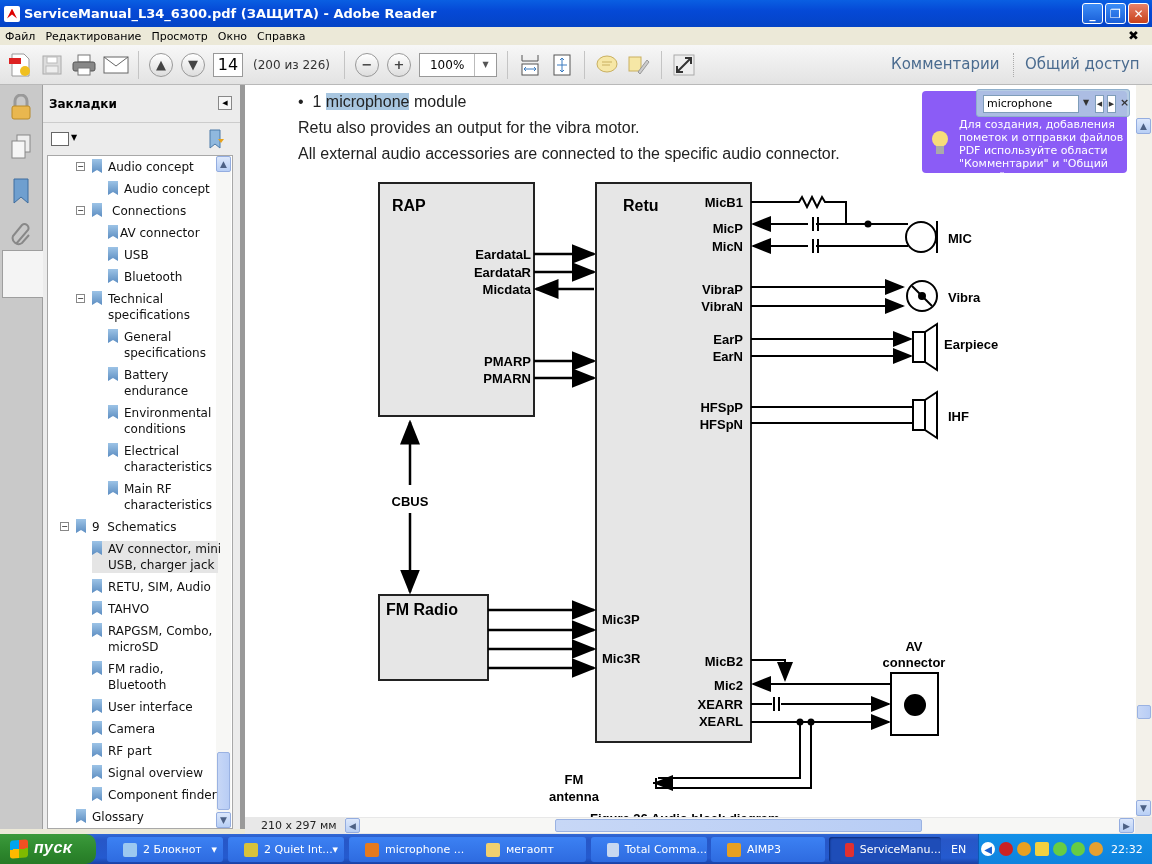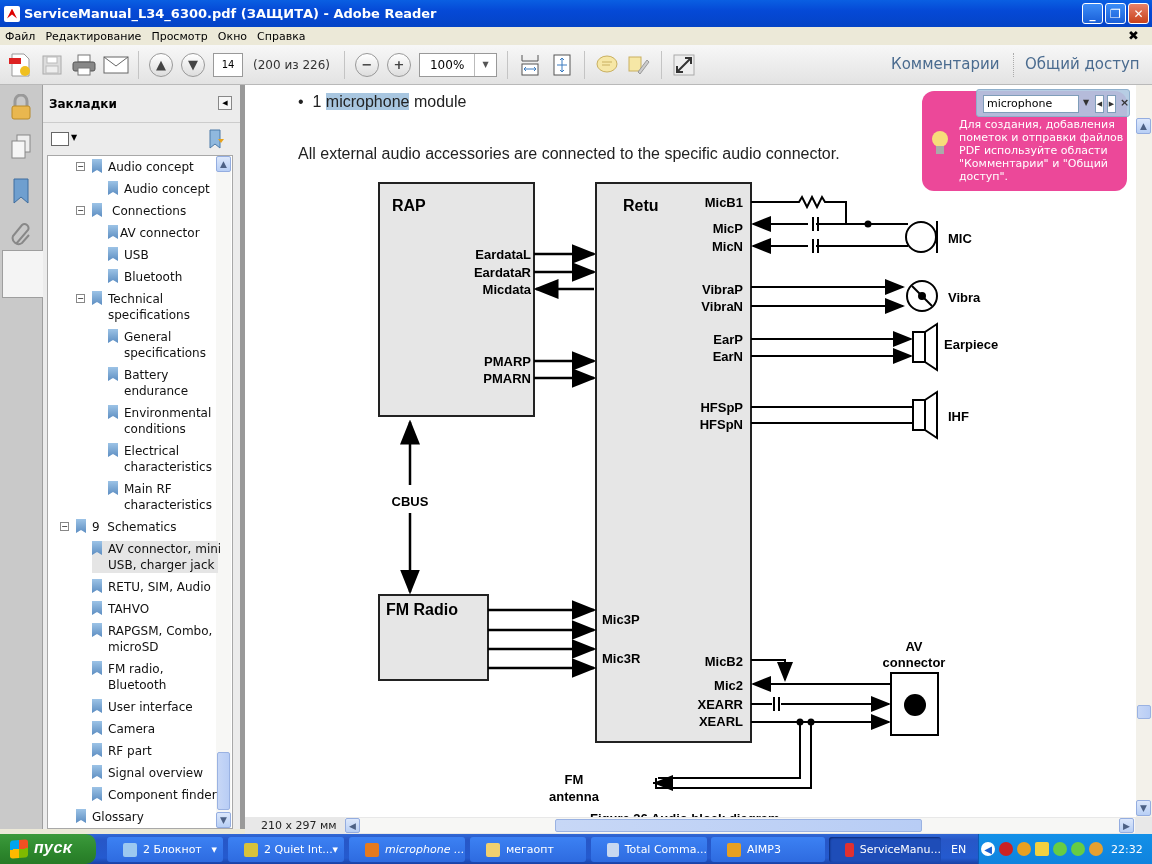--- a/index.html
+++ b/index.html
@@ -10,21 +10,21 @@
 .winbtns{position:absolute;right:3px;top:3px;display:flex;gap:2px}
 .winbtn{width:21px;height:21px;border:1px solid #fff;border-radius:3px;background:linear-gradient(#3C8DF7,#1A5FD8);color:#fff;font-size:12px;display:flex;align-items:center;justify-content:center;font-weight:bold}
 .winbtn.close{background:linear-gradient(#E8826A,#C8411A)}
 .menubar{position:absolute;top:27px;left:0;width:1152px;height:18px;background:#ECE9D8;display:flex;align-items:center;font-size:11px}
 .menubar span{padding:0 5px}
 .menubar .mclose{position:absolute;right:8px;top:1px;font-weight:bold;font-size:13px}
 .toolbar{position:absolute;top:45px;left:0;width:1152px;height:40px;background:linear-gradient(#F7F7F7,#E3E3E3);border-bottom:1px solid #B9B9B9;display:flex;align-items:center}
 .tb{width:28px;height:28px;margin:0 2px;display:flex;align-items:center;justify-content:center;color:#555;font-size:18px}
 .sep{width:1px;height:28px;background:#C4C4C4;margin:0 6px}
 .circ{width:24px;height:24px;border-radius:50%;border:1px solid #999;background:linear-gradient(#fff,#ddd);display:flex;align-items:center;justify-content:center;font-size:13px;color:#444;font-weight:bold}
-.pagebox{width:30px;height:24px;border:1px solid #999;background:#fff;font-size:10px;display:flex;align-items:center;justify-content:center;margin-left:4px}
+.pagebox{width:30px;height:24px;border:1px solid #999;background:#fff;font-size:16px;display:flex;align-items:center;justify-content:center;margin-left:4px}
 .pagecount{font-size:12px;color:#333;margin:0 8px 0 10px}
 .zoombox{display:flex;height:24px;border:1px solid #999;background:#fff;margin-left:4px}
 .zoombox .v{width:54px;font-size:12px;display:flex;align-items:center;padding-left:10px}
 .zoombox .dd{width:22px;border-left:1px solid #bbb;display:flex;align-items:center;justify-content:center;font-size:8px;color:#555}
 .tlink{position:absolute;top:10px;font-size:15px;color:#4A6B8F}
 .leftrail{position:absolute;left:0;top:85px;width:43px;height:744px;background:#C9C9C9;border-right:1px solid #9E9E9E}
 .railicon{position:absolute;left:6px;width:30px;height:32px;display:flex;align-items:center;justify-content:center;font-size:20px;color:#888}
 .railsel{position:absolute;left:2px;top:165px;width:42px;height:48px;background:#F4F4F4;border:1px solid #9E9E9E;border-right:none}
 .bmpanel{position:absolute;left:43px;top:85px;width:197px;height:744px;background:#ECECEC}
 .bmhead{height:38px;display:flex;align-items:center;padding-left:6px;font-weight:bold;font-size:12px;border-bottom:1px solid #ccc}
@@ -49,21 +49,21 @@
 .hscroll{position:absolute;left:100px;top:1px;width:790px;height:15px;background:#F7F7F5}
 .rscroll{position:absolute;left:1136px;top:85px;width:16px;height:732px;background:#F3F1EA}
 .taskbar{position:absolute;left:0;top:834px;width:1152px;height:30px;background:linear-gradient(#3168D5,#2757C7 20%,#245ACF 80%,#1941A5);display:flex;align-items:center}
 .start{width:96px;height:30px;background:linear-gradient(#3C9A3C,#2F8A2F 50%,#267A26);color:#fff;font-style:italic;font-weight:bold;font-size:16px;display:flex;align-items:center;padding-left:10px;border-radius:0 10px 10px 0;font-family:Liberation Mono, monospace}
 .flag{width:18px;height:18px;margin-right:6px;background:conic-gradient(#F25022 0 25%,#7FBA00 0 50%,#FFB900 0 75%,#00A4EF 0);border-radius:3px;transform:skewY(-5deg)}
 .task{position:absolute;top:3px;height:25px;background:linear-gradient(#3C81F3,#2E6BE0);border-radius:3px;color:#fff;font-size:11px;display:flex;align-items:center;padding-left:16px;white-space:nowrap;overflow:hidden}
 .task.active{background:#1E4DB8;box-shadow:inset 1px 1px 2px #0B2A78}
 .ticon{width:14px;height:14px;margin-right:6px;border-radius:2px}
 .tray{position:absolute;left:978px;top:0;width:174px;height:30px;background:linear-gradient(#1290E8,#0F83DE);border-left:1px solid #0A5BB5;display:flex;align-items:center;color:#fff;font-size:11px}
 .trayi{width:14px;height:14px;border-radius:50%;margin-left:4px}
-.tooltip{position:absolute;left:922px;top:91px;width:205px;height:100px;background:#ec4899;border-radius:12px;color:#fff;font-size:11px;line-height:13px}
+.tooltip{position:absolute;left:922px;top:91px;width:205px;height:82px;background:#8b5cf6;border-radius:4px;color:#fff;font-size:11px;line-height:13px}
 .tooltip .txt{position:absolute;left:37px;top:27px;width:165px}
 .bulb{position:absolute;left:8px;top:38px;width:20px;height:28px}
 .findbar{position:absolute;left:976px;top:89px;width:154px;height:28px;background:rgba(175,200,225,0.9);border:1px solid #8fb0cc;border-radius:3px}
 .findin{position:absolute;left:6px;top:5px;width:96px;height:18px;background:#fff;border:1px solid #7F9DB9;font-size:11px;padding-left:3px;line-height:16px}
 .findbtn{position:absolute;top:5px;width:9px;height:18px;background:#fff;border:1px solid #7F9DB9;font-size:7px;display:flex;align-items:center;justify-content:center;color:#333}
 </style>
 </head>
 <body>
 
 <div class="titlebar">
@@ -328,20 +328,21 @@
       </div>
     </div>
 </div>
 <div class="splitter"></div>
 
 <div class="docarea">
   <div class="doctext" style="top:8px">
     <span>•</span>&nbsp;
     <span>1 </span><span class="hl">microphone</span><span> module</span>
   </div>
+  <div class="doctext" style="top:34px">Retu also provides an output for the vibra motor.</div>
   <div class="doctext" style="top:60px">All external audio accessories are connected to the specific audio connector.</div>
 
   <svg class="diag" width="891" height="732" font-family="Liberation Sans, sans-serif" font-weight="bold">
     <defs>
       <marker id="ah" markerWidth="10" markerHeight="8" refX="9" refY="4" orient="auto">
           <path d="M0 0L10 4L0 8z" fill="#000"></path>
         </marker>
       <marker id="ahs" markerWidth="10" markerHeight="8" refX="1" refY="4" orient="auto">
           <path d="M10 0L0 4L10 8z" fill="#000"></path>
         </marker>
@@ -501,21 +502,21 @@
       <div class="task" style="left: 107px; width: 116px;">
         <span class="ticon" style="background: rgb(156, 200, 240);"></span>
         <span>2 Блокнот</span>
         <span style="font-size: 7px; position: absolute; right: 6px;">▼</span>
       </div>
       <div class="task" style="left: 228px; width: 116px;">
         <span class="ticon" style="background: rgb(216, 194, 58);"></span>
         <span>2 Quiet Int...</span>
         <span style="font-size: 7px; position: absolute; right: 6px;">▼</span>
       </div>
-      <div class="task" style="left: 349px; width: 116px; font-style: italic;">
+      <div class="task" style="left: 349px; width: 136px;">
         <span class="ticon" style="background: rgb(230, 122, 30);"></span>
         <span>microphone ...</span>
       </div>
       <div class="task" style="left: 470px; width: 116px;">
         <span class="ticon" style="background: rgb(240, 208, 112);"></span>
         <span>мегаопт</span>
       </div>
       <div class="task" style="left: 591px; width: 116px;">
         <span class="ticon" style="background: rgb(200, 216, 240);"></span>
         <span>Total Comma...</span>

